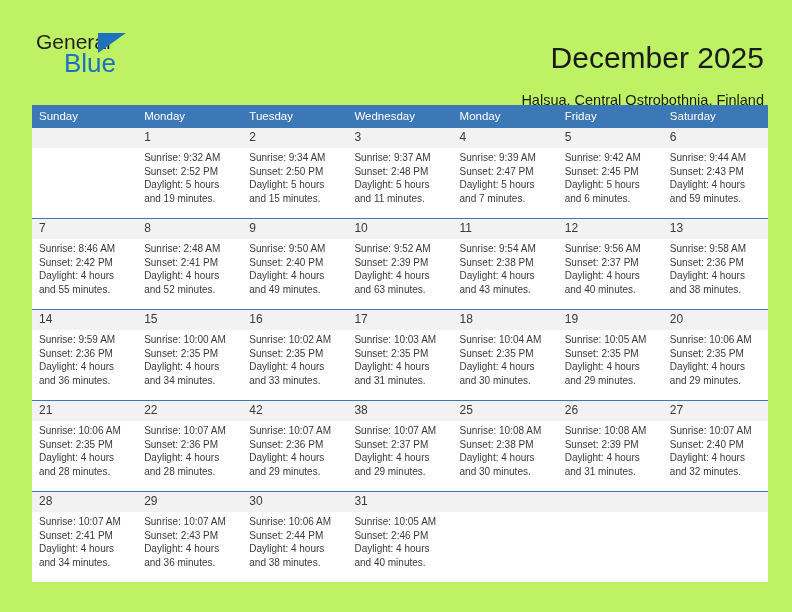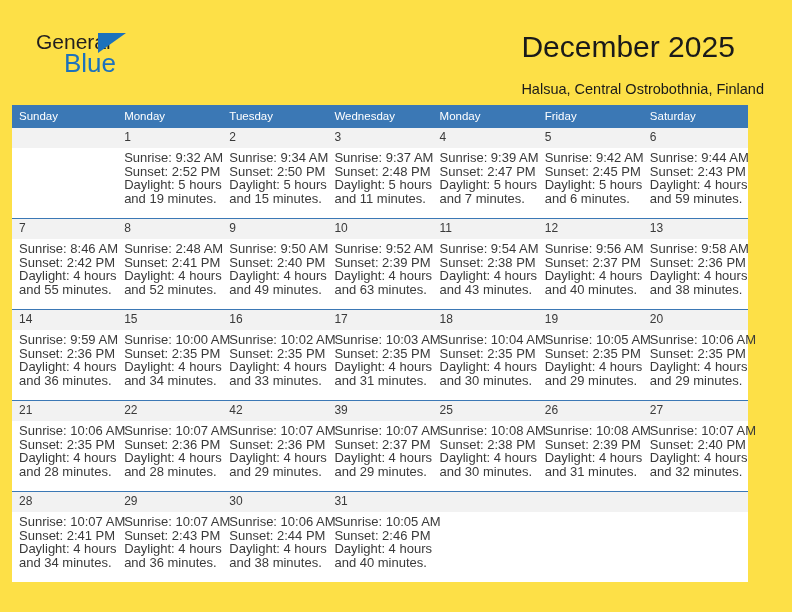--- a/index.html
+++ b/index.html
@@ -7,21 +7,21 @@
     width: 792px;
     height: 612px;
     background: #ffffff;
     font-family: "Liberation Sans", sans-serif;
     overflow: hidden;
   }
   .page {
     position: relative;
     width: 792px;
     height: 612px;
-    background: #fde047;
+    background: #bef264;
   }
 
   
   .top {
     position: absolute;
     left: 28px;
     top: 26px;
     right: 28px;
     height: 72px;
   }
@@ -55,42 +55,42 @@
     left: 28px;
     top: 21px;
     font-size: 26px;
     color: #1c72bc;
     line-height: 24px;
   }
 
   .titles {
     position: absolute;
     right: 0;
-    top: 1px;
-    text-align: left;
+    top: 12px;
+    text-align: right;
   }
   .cal-title {
     font-size: 30px;
     color: #1a1a1a;
     line-height: 40px;
     font-weight: normal;
     white-space: nowrap;
   }
   .cal-sub {
     font-size: 14.5px;
     color: #1a1a1a;
     line-height: 20px;
     white-space: nowrap;
     margin-top: 12px;
   }
 
   
   .cal {
     position: absolute;
-    left: 12px;
+    left: 32px;
     top: 105px;
     width: 736px;
     border-collapse: collapse;
     table-layout: fixed;
   }
   .cal th {
     background: #3b78b5;
     color: #ffffff;
     font-size: 11.5px;
     font-weight: normal;
@@ -113,21 +113,21 @@
     background: #f2f2f2;
     font-size: 12px;
     color: #3a3a3a;
     padding: 3px 0 4px 7px;
     height: 20px;
     line-height: 13px;
   }
   .daynum.empty { color: transparent; }
   .info {
     padding: 3px 5px 0 7px;
-    font-size: 13px;
+    font-size: 10px;
     color: #3a3a3a;
     line-height: 13.6px;
   }
   .info div { white-space: nowrap; }
 </style>
 </head>
 <body>
 
 <div class="page">
 
@@ -420,21 +420,21 @@
               <div class="info">
                 <div>Sunrise: 10:07 AM</div>
                 <div>Sunset: 2:36 PM</div>
                 <div>Daylight: 4 hours</div>
                 <div>and 29 minutes.</div>
               </div>
             </div>
           </td>
           <td>
             <div class="cell-inner">
-              <div class="daynum">39</div>
+              <div class="daynum">38</div>
               <div class="info">
                 <div>Sunrise: 10:07 AM</div>
                 <div>Sunset: 2:37 PM</div>
                 <div>Daylight: 4 hours</div>
                 <div>and 29 minutes.</div>
               </div>
             </div>
           </td>
           <td>
             <div class="cell-inner">

